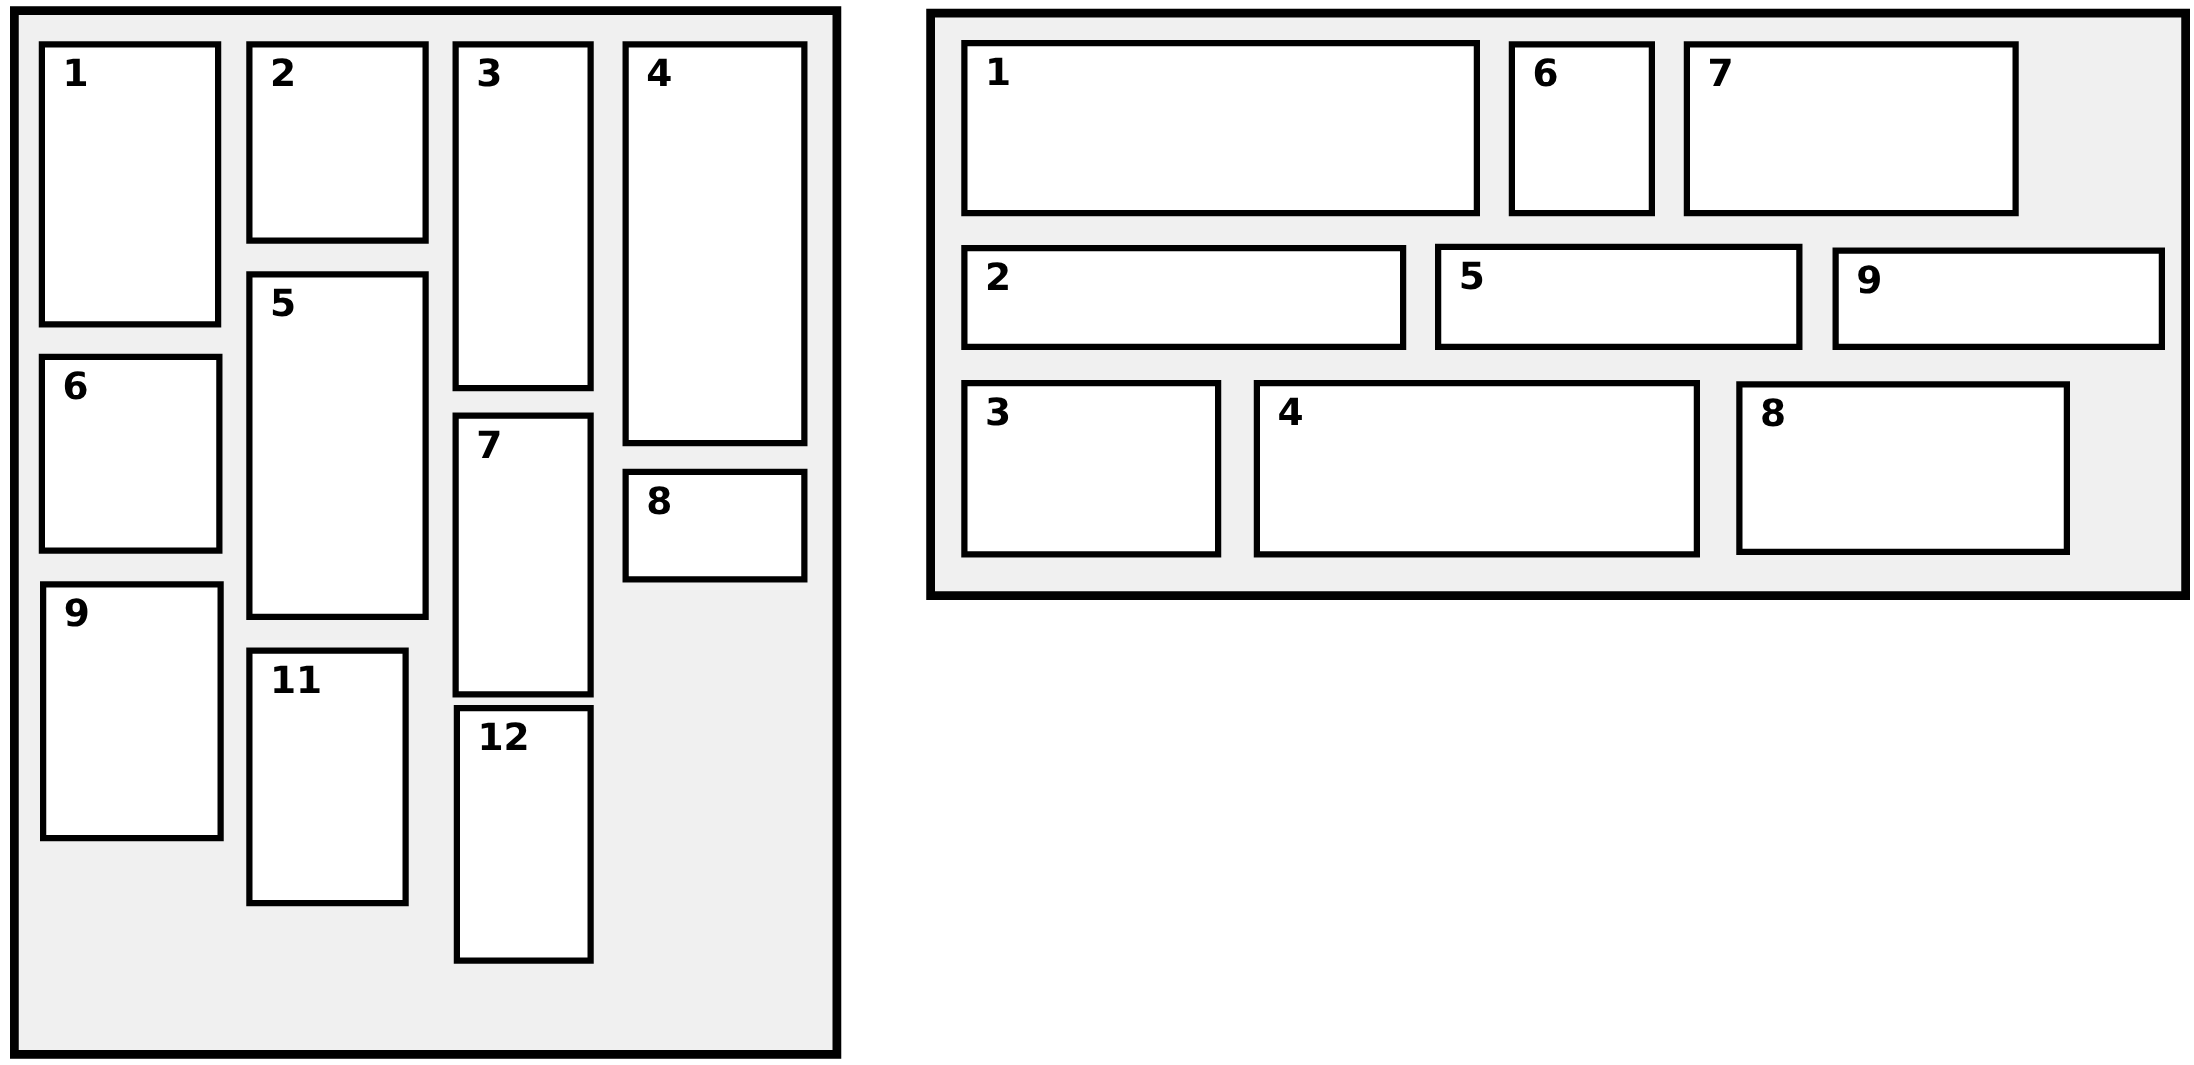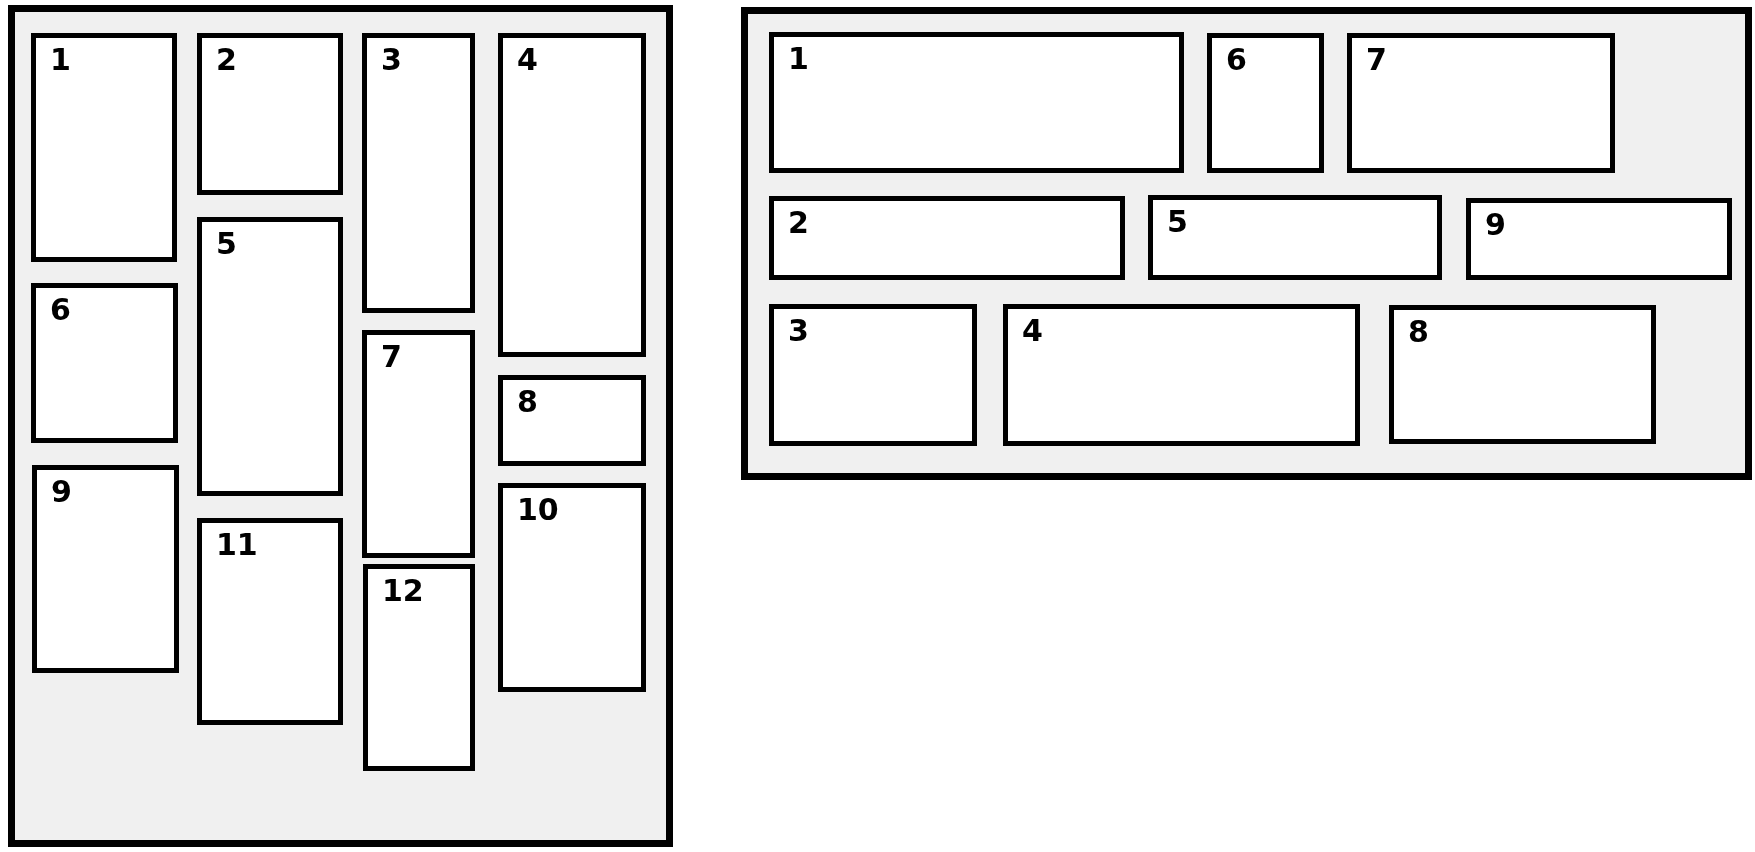--- a/index.html
+++ b/index.html
@@ -68,24 +68,21 @@
       </div>
     <div class="box" style="left:347px; top:318px; width:113px; height:228px">
         <span class="num">7</span>
       </div>
     <div class="box" style="left:483px; top:363px; width:148px; height:91px">
         <span class="num">8</span>
       </div>
     <div class="box" style="left:17px;  top:453px; width:147px; height:208px">
         <span class="num">9</span>
       </div>
-    <div class="box" style="left:483px; top:471px; width:148px; height:209px">
-        <span class="num">10</span>
-      </div>
-    <div class="box" style="left:182px; top:506px; width:146px; height:207px">
+    <div class="box" style="left:182px; top:506px; width:130px; height:207px">
         <span class="num">11</span>
       </div>
     <div class="box" style="left:348px; top:552px; width:112px; height:207px">
         <span class="num">12</span>
       </div>
   </section>
 
   <section class="panel panel-horizontal">
     <div class="box" style="left:21px;  top:18px;  width:415px; height:141px">
         <span class="num">1</span>

